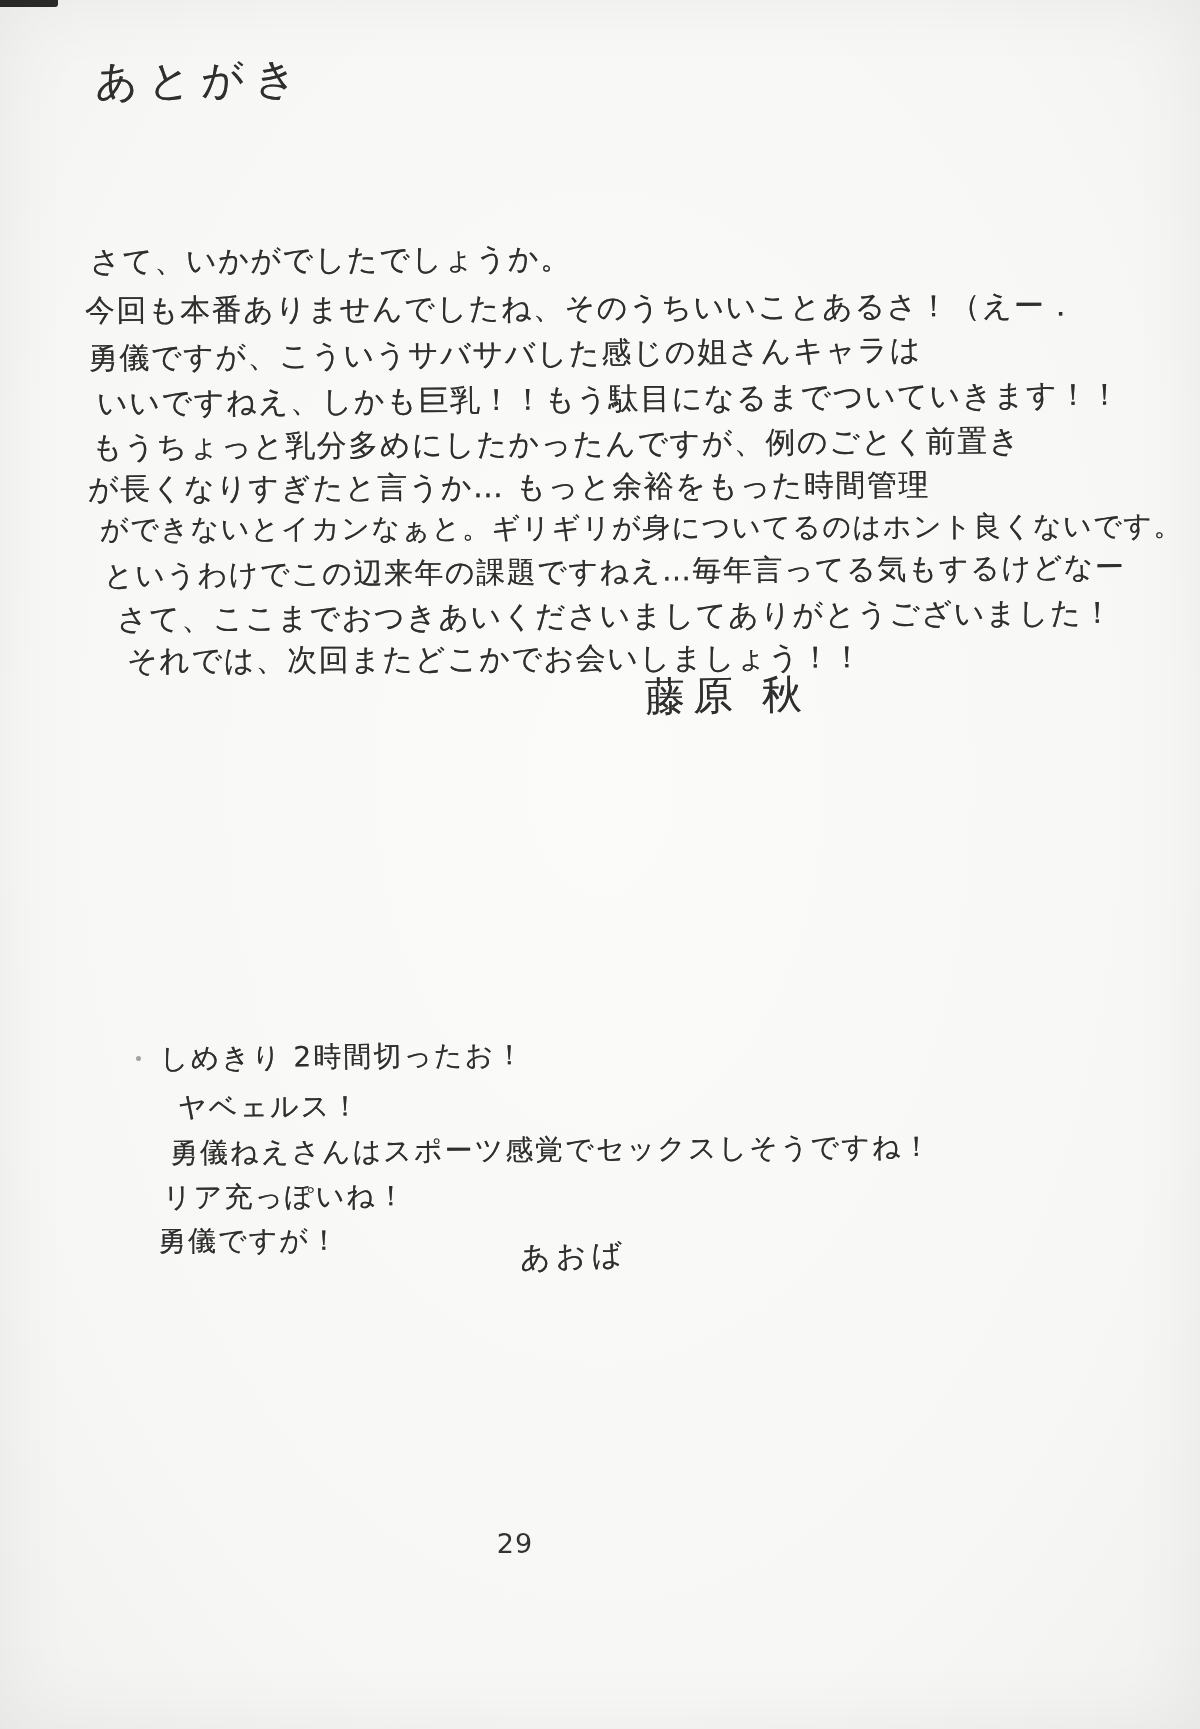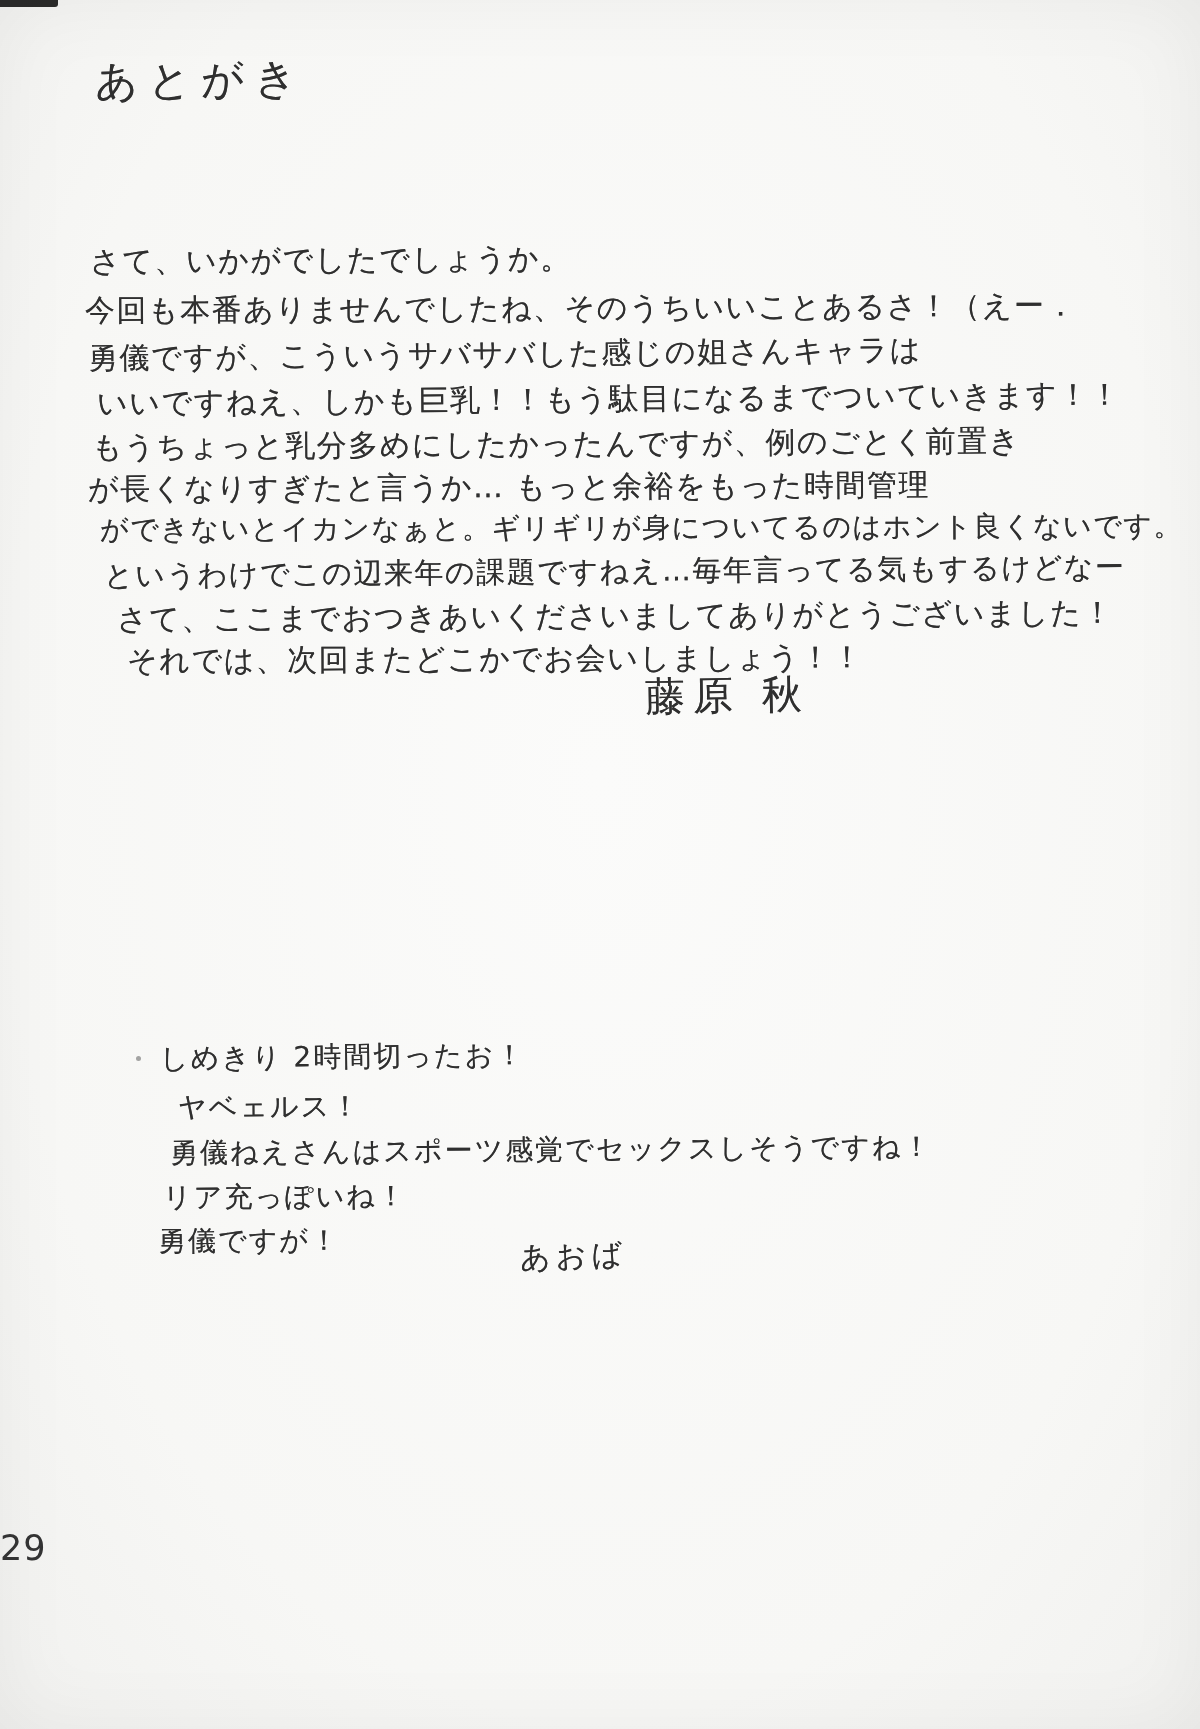--- a/index.html
+++ b/index.html
@@ -79,21 +79,22 @@
     top: 1236px;
     font-size: 30px;
     letter-spacing: 5px;
     transform: rotate(-2deg);
   }
   .page-number {
     position: absolute;
     left: 0;
     top: 1528px;
     width: 1030px;
-    font-size: 35px;
+    text-align: center;
+    font-size: 27px;
     color: #333;
     font-family: "DejaVu Sans", sans-serif;
     letter-spacing: 1px;
   }
 </style>
 </head>
 <body>
 
 <div class="page">
 

